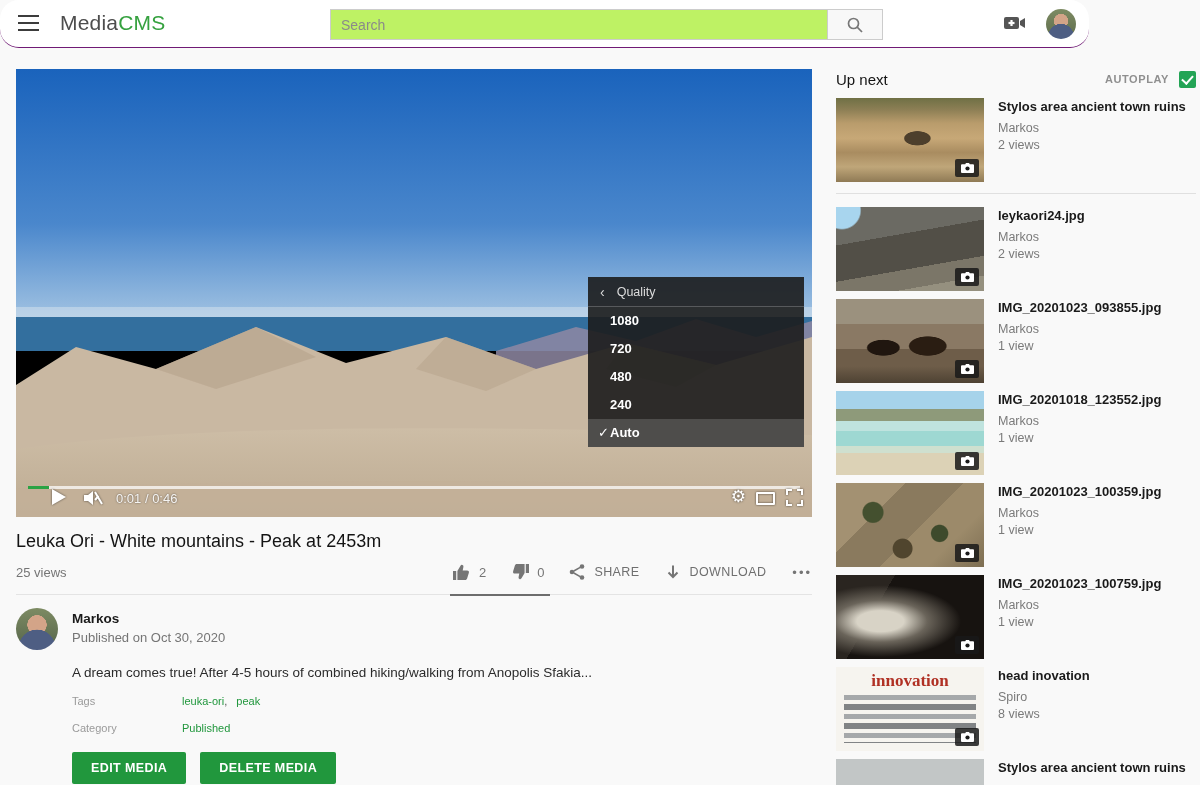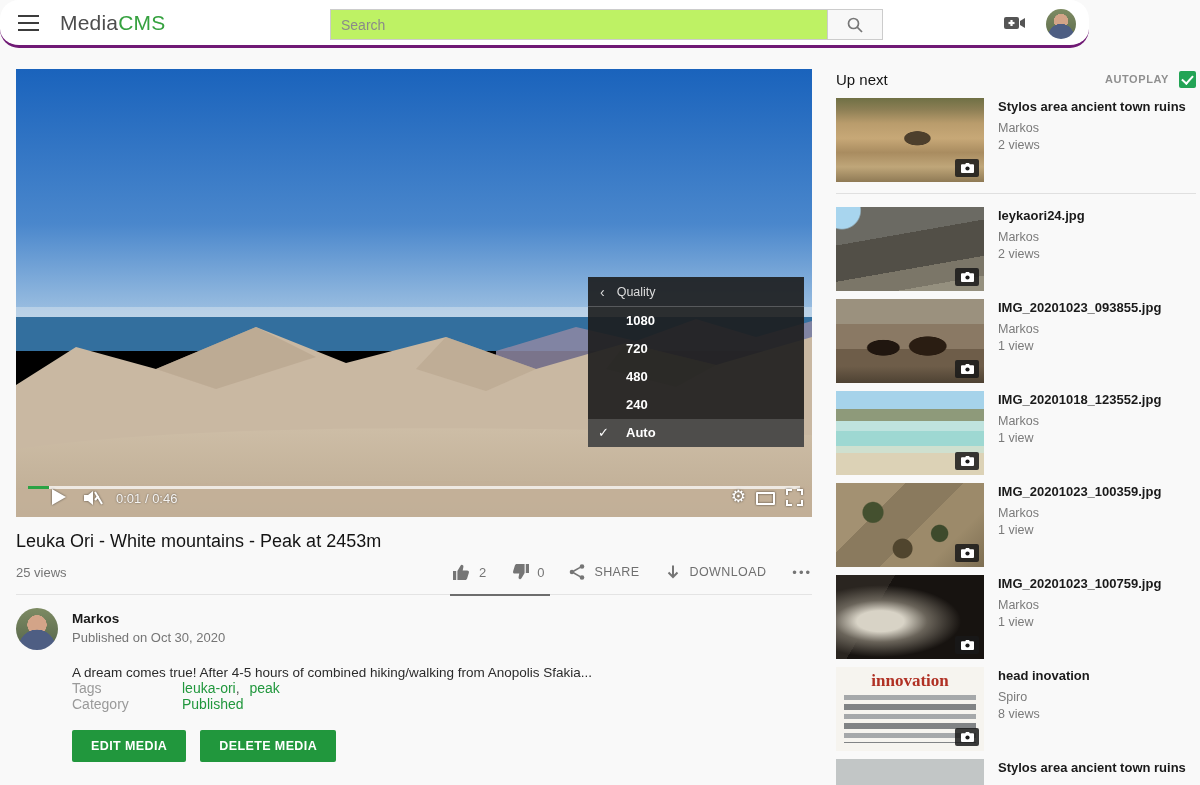--- a/index.html
+++ b/index.html
@@ -4,21 +4,21 @@
 <style>
   * { box-sizing: border-box; margin: 0; padding: 0; }
   html,body { width:1200px; height:785px; overflow:hidden; }
   body {
     font-family: "Liberation Sans", sans-serif;
     background:#f9f9f9; color:#212121; position:relative;
   }
   
   .topbar{
     position:absolute; top:0; left:0; width:1089px; height:48px;
-    background:#fff; border-bottom:3px solid #701a75; z-index:50;border-radius:19px;
+    background:#fff; border-bottom:1px solid #701a75; z-index:50;border-radius:19px;
   }
   .hamburger{ position:absolute; left:18px; top:15px; width:21px; height:17px; cursor:pointer; }
   .hamburger span{ display:block; height:2px; background:#3c3c3c; margin-bottom:5px; }
   .brand{ position:absolute; left:60px; top:11px; font-size:21px; letter-spacing:.2px; cursor:pointer; }
   .brand .media{ color:#4d4d4d; }
   .brand .cms{ color:#35a13f; }
   .searchwrap{ position:absolute; left:330px; top:9px; display:flex; }
   .searchwrap input{
     width:497px; height:31px; border:1px solid #ccc; border-right:none;
     padding:0 10px; font-size:14px; font-family:"Liberation Sans",sans-serif;
@@ -55,21 +55,21 @@
   .quality-menu{
     position:absolute; left:572px; top:208px; width:216px;
     background:rgba(28,28,28,.90); color:#eee; z-index:10;
   }
   .qhead{
     display:flex; align-items:center; height:30px; padding-left:12px;
     border-bottom:1px solid rgba(255,255,255,.22); cursor:pointer;
   }
   .qhead .back{ font-size:14px; color:#ddd; margin-right:12px; }
   .qhead .qtitle{ font-size:12.5px; color:#ddd; }
-  .qrow{ position:relative; height:28px; line-height:28px; padding-left:38px; font-size:13px; font-weight:bold; color:#fff; cursor:pointer; }
+  .qrow{ position:relative; height:28px; line-height:28px; padding-left:22px; font-size:13px; font-weight:bold; color:#fff; cursor:pointer; }
   .qrow .check{ position:absolute; left:10px; visibility:hidden; font-weight:normal; }
   .qrow.selected{ background:rgba(255,255,255,.16); }
   .qrow.selected .check{ visibility:visible; }
   
   .below{ position:absolute; left:16px; top:517px; width:796px; }
   .media-title{ margin-top:14px; font-size:18px; font-weight:400; color:#141414; }
   .meta-row{
     display:flex; justify-content:space-between; align-items:center;
     margin-top:10px; padding-bottom:12px; border-bottom:1px solid #e4e4e4;
   }
@@ -87,21 +87,21 @@
     width:42px; height:42px; border-radius:50%; flex:none; cursor:pointer;
     background:
       radial-gradient(circle at 50% 95%, #4e5e83 0 40%, rgba(0,0,0,0) 41%),
       radial-gradient(circle at 50% 40%, #d3a488 0 29%, rgba(0,0,0,0) 30%),
       linear-gradient(#7d8b63, #55644a);
   }
   .author-info{ margin-left:14px; padding-top:3px; }
   .author-name{ font-size:13.5px; font-weight:bold; color:#1a1a1a; cursor:pointer; }
   .published{ font-size:13px; color:#757575; margin-top:4px; }
   .description{ margin-left:56px; margin-top:15px; font-size:13.5px; color:#2b2b2b; max-width:600px; }
-  .kv-row{ margin-left:56px; display:flex; font-size:14px; }
+  .kv-row{ margin-left:56px; margin-top:15px; display:flex; font-size:11px; }
   .kv-label{ width:110px; color:#9a9a9a; }
   .tag-link{ color:#21973d; font-weight:500; text-decoration:none; cursor:pointer; }
   .sep{ color:#555; margin-right:6px; }
   .btn-row{ margin-left:56px; margin-top:18px; display:flex; }
   .green-btn{
     background:#21973d; color:#fff; border:none; border-radius:2px;
     font-family:"Liberation Sans",sans-serif; font-size:12.5px; font-weight:bold;
     letter-spacing:.4px; padding:9px 19px; margin-right:14px; cursor:pointer;
   }
   

